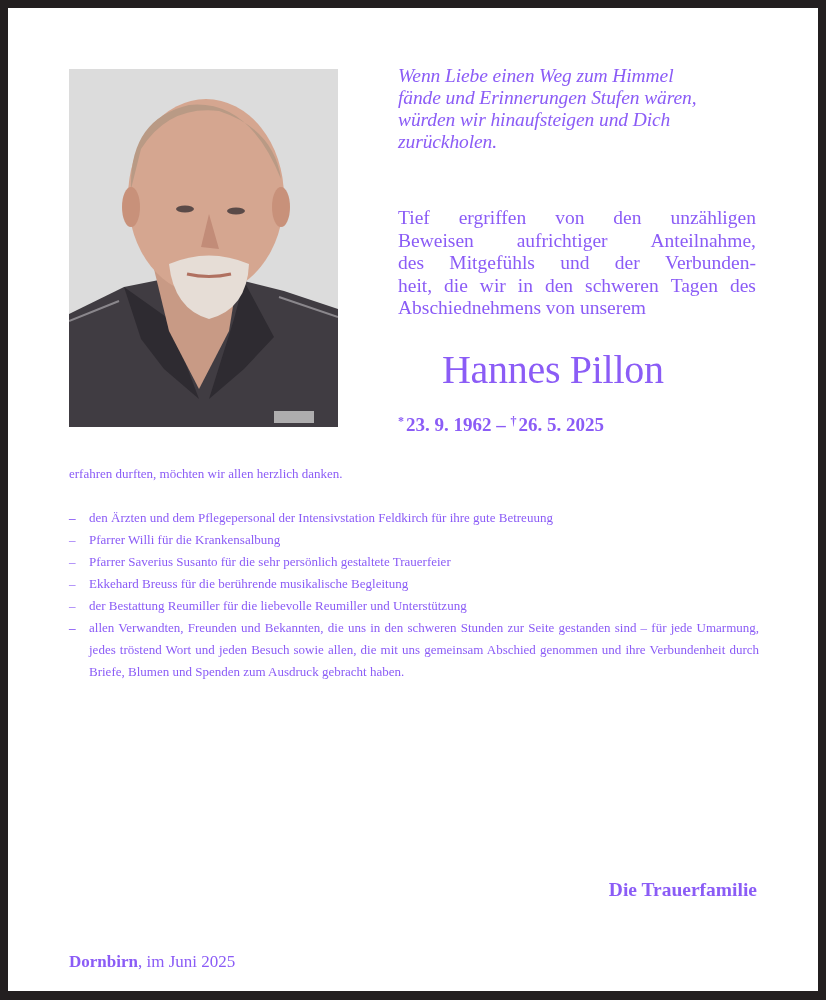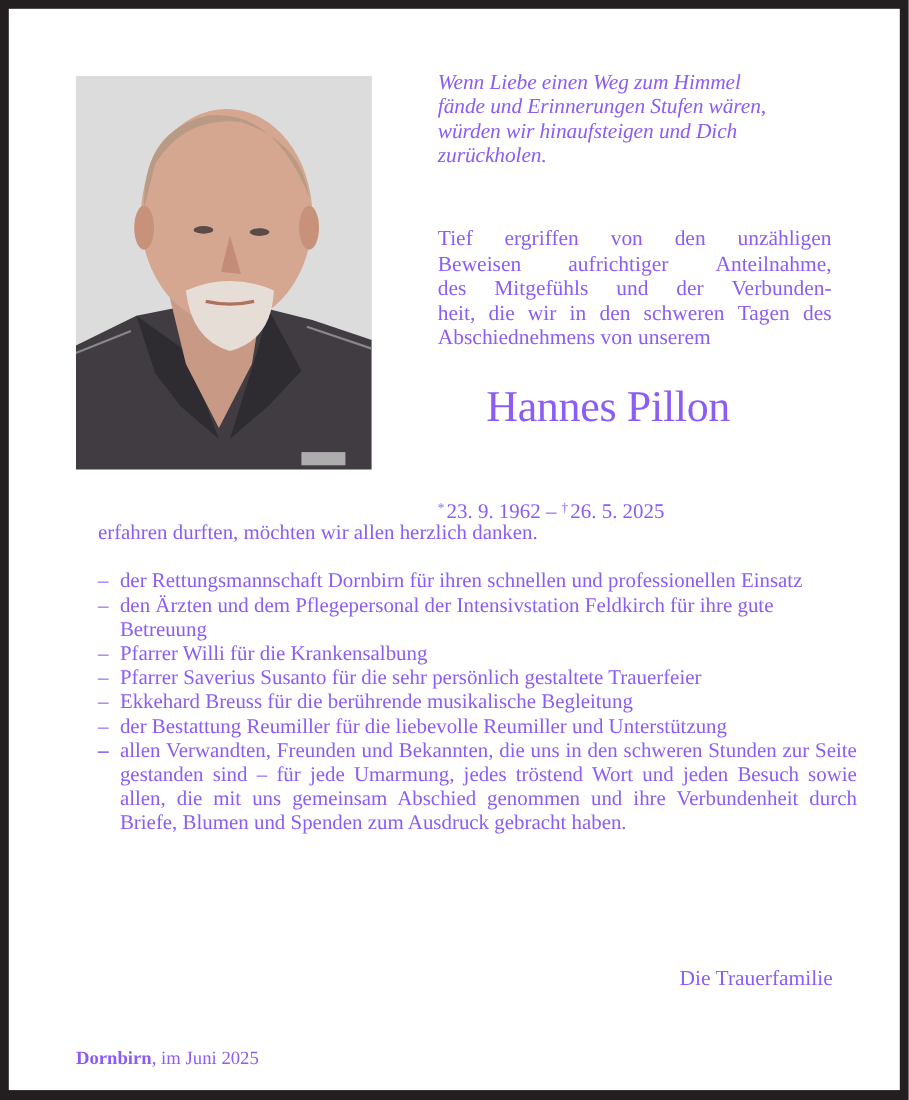--- a/index.html
+++ b/index.html
@@ -8,29 +8,29 @@
           font-family:"Liberation Serif", "DejaVu Serif", serif; }
   .photo { position:absolute; left:61px; top:61px; width:269px; height:358px; overflow:hidden; background:#dedede; }
   .photo svg { display:block; }
   .poem { position:absolute; left:390px; top:57px; width:370px; font-style:italic; font-size:19.5px; line-height:22px; letter-spacing:-0.1px; }
   .poem div { white-space:nowrap; }
   .intro { position:absolute; left:390px; top:199px; width:358px; font-size:19.5px; line-height:22.5px; text-align:justify; }
   .intro div { display:flex; justify-content:space-between; white-space:nowrap;align-items:flex-end; }
   .intro div.last { justify-content:flex-start; }
   .intro span.w { display:inline-block; }
   .name { position:absolute; left:390px; top:332px; font-size:40px; line-height:60px; letter-spacing:-0.3px; white-space:nowrap;margin-left:44px; }
-  .dates { position:absolute; left:390px; top:401px; font-size:19px; font-weight:normal; line-height:24px; white-space:nowrap;margin-top:40px; }
+  .dates { position:absolute; left:390px; top:401px; font-size:19px; font-weight:bold; line-height:24px; white-space:nowrap; }
   .dates sup { font-size:12px; vertical-align:6px; margin-right:2px; }
-  .body-text { position:absolute; left:61px; top:466px; width:690px; font-size:19px; line-height:22px;margin-left:20px; }
+  .body-text { position:absolute; left:61px; top:455px; width:690px; font-size:13px; line-height:22px; }
   .body-text .p { white-space:nowrap; }
   .gap { height:22px; }
   .item { position:relative; padding-left:20px; }
   .item .dash { position:absolute; left:0; top:0; }
   .item.just { text-align:justify; text-align-last:left; }
-  .sign { position:absolute; right:61px; top:870px; font-size:19.5px; font-weight:normal; line-height:24px; white-space:nowrap; }
+  .sign { position:absolute; right:61px; top:870px; font-size:19.5px; font-weight:bold; line-height:24px; white-space:nowrap; }
   .place { position:absolute; left:61px; top:942px; font-size:17px; line-height:24px; white-space:nowrap; }
   .place b { font-weight:bold; }
 </style>
 </head>
 <body>
 
 <div class="page">
 
   <div class="photo">
     <svg width="269" height="358" viewBox="0 0 269 358" xmlns="http://www.w3.org/2000/svg">
@@ -110,21 +110,21 @@
 
   <div class="dates">
     <sup>*</sup><span>23. 9. 1962</span>
     <span>–</span>
     <sup>†</sup><span>26. 5. 2025</span>
   </div>
 
   <div class="body-text">
     <div class="p">erfahren durften, möchten wir allen herzlich danken.</div>
     <div class="gap"></div>
-    <div class="item"><span class="dash">–</span><span>der Rettungsmannschaft Dornbirn für ihren schnellen und professionellen Einsatz</span></div>
+    <div class="item"><span class="dash">–</span></div>
     <div class="item"><span class="dash">–</span><span>den Ärzten und dem Pflegepersonal der Intensivstation Feldkirch für ihre gute Betreuung</span></div>
     <div class="item"><span class="dash">–</span><span>Pfarrer Willi für die Krankensalbung</span></div>
     <div class="item"><span class="dash">–</span><span>Pfarrer Saverius Susanto für die sehr persönlich gestaltete Trauerfeier</span></div>
     <div class="item"><span class="dash">–</span><span>Ekkehard Breuss für die berührende musikalische Begleitung</span></div>
     <div class="item"><span class="dash">–</span><span>der Bestattung Reumiller für die liebevolle Reumiller und Unterstützung</span></div>
     <div class="item"><span class="dash">–</span></div>
     <div class="item just"><span class="dash">–</span><span>allen Verwandten, Freunden und Bekannten, die uns in den schweren Stunden zur Seite gestanden sind – für jede Umarmung, jedes tröstend Wort und jeden Besuch sowie allen, die mit uns gemeinsam Abschied genommen und ihre Verbundenheit durch Briefe, Blumen und Spenden zum Ausdruck gebracht haben.</span></div>
   </div>
 
   <div class="sign">Die Trauerfamilie</div>

